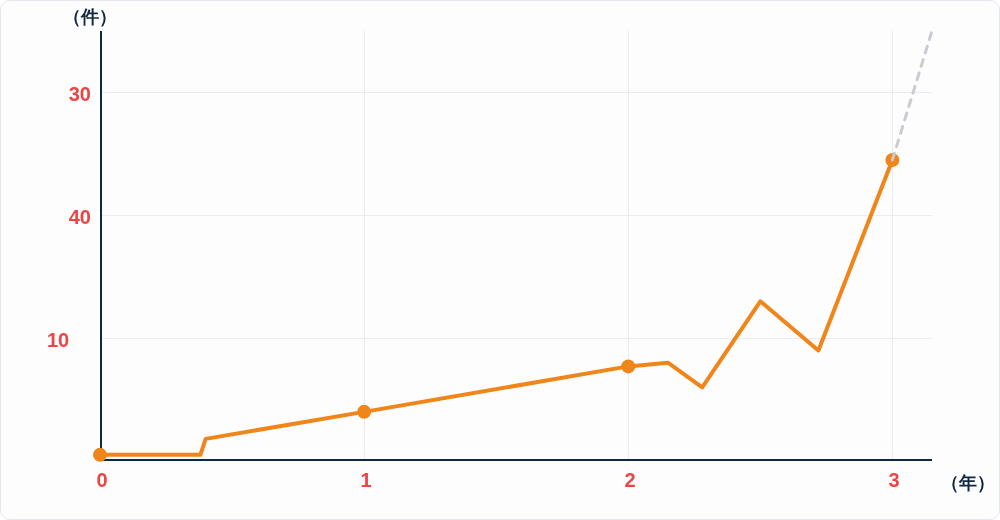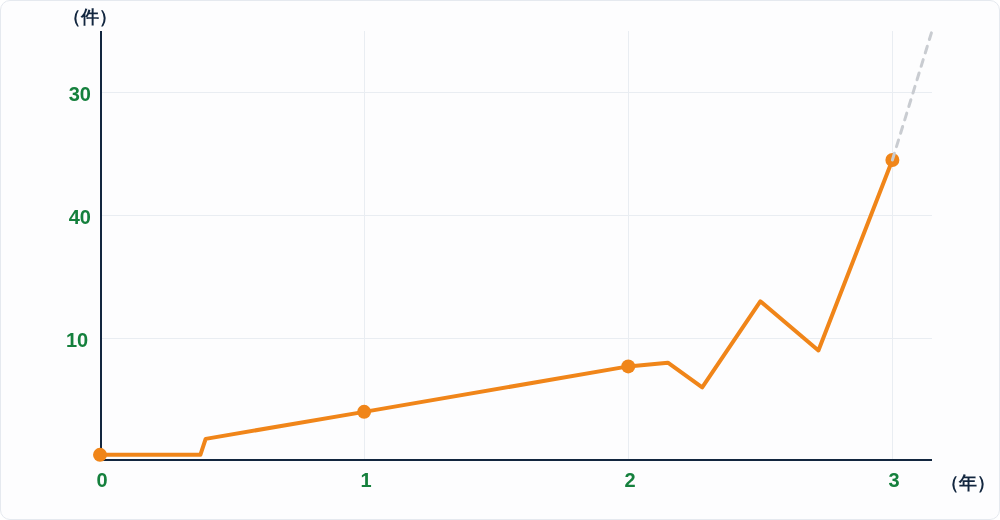--- a/index.html
+++ b/index.html
@@ -53,21 +53,21 @@
     width: 1px;
     height: 430px;
   }
   .grid-h {
     left: 0;
     height: 1px;
     width: 832px;
   }
   .tick-label {
     position: absolute;
-    color: #15803d;
+    color: #ef4444;
     font-size: 20px;
     font-weight: 600;
     text-align: center;
   }
   .axis-title {
     position: absolute;
     color: #12263f;
     font-size: 18px;
     font-weight: 600;
   }
@@ -80,21 +80,21 @@
     overflow: visible;
   }
 </style>
 </head>
 <body>
 
 <div class="card">
 
   <div class="axis-title" style="left:62px; top:4px;">（件）</div>
 
-  <div class="tick-label" style="left:56px; top:328px; width:40px; text-align:center;">10</div>
+  <div class="tick-label" style="left:46px; top:328px; width:40px; text-align:left;">10</div>
   <div class="tick-label" style="left:50px; top:205px; width:40px; text-align:right;">40</div>
   <div class="tick-label" style="left:50px; top:82px;  width:40px; text-align:right;">30</div>
 
   <div class="tick-label" style="left:86px;  top:468px; width:30px;">0</div>
   <div class="tick-label" style="left:350px; top:468px; width:30px;">1</div>
   <div class="tick-label" style="left:614px; top:468px; width:30px;">2</div>
   <div class="tick-label" style="left:878px; top:468px; width:30px;">3</div>
 
   <div class="axis-title" style="left:940px; top:470px;">（年）</div>
 

